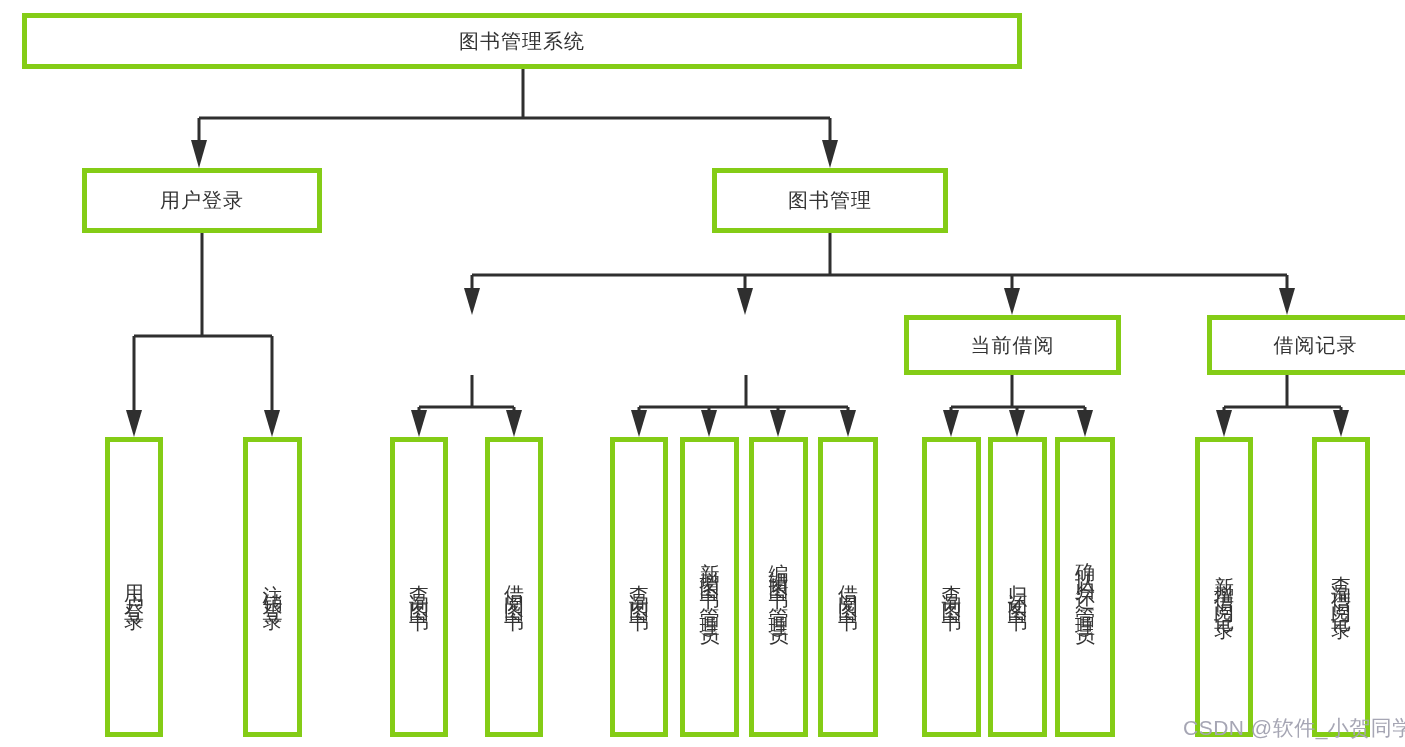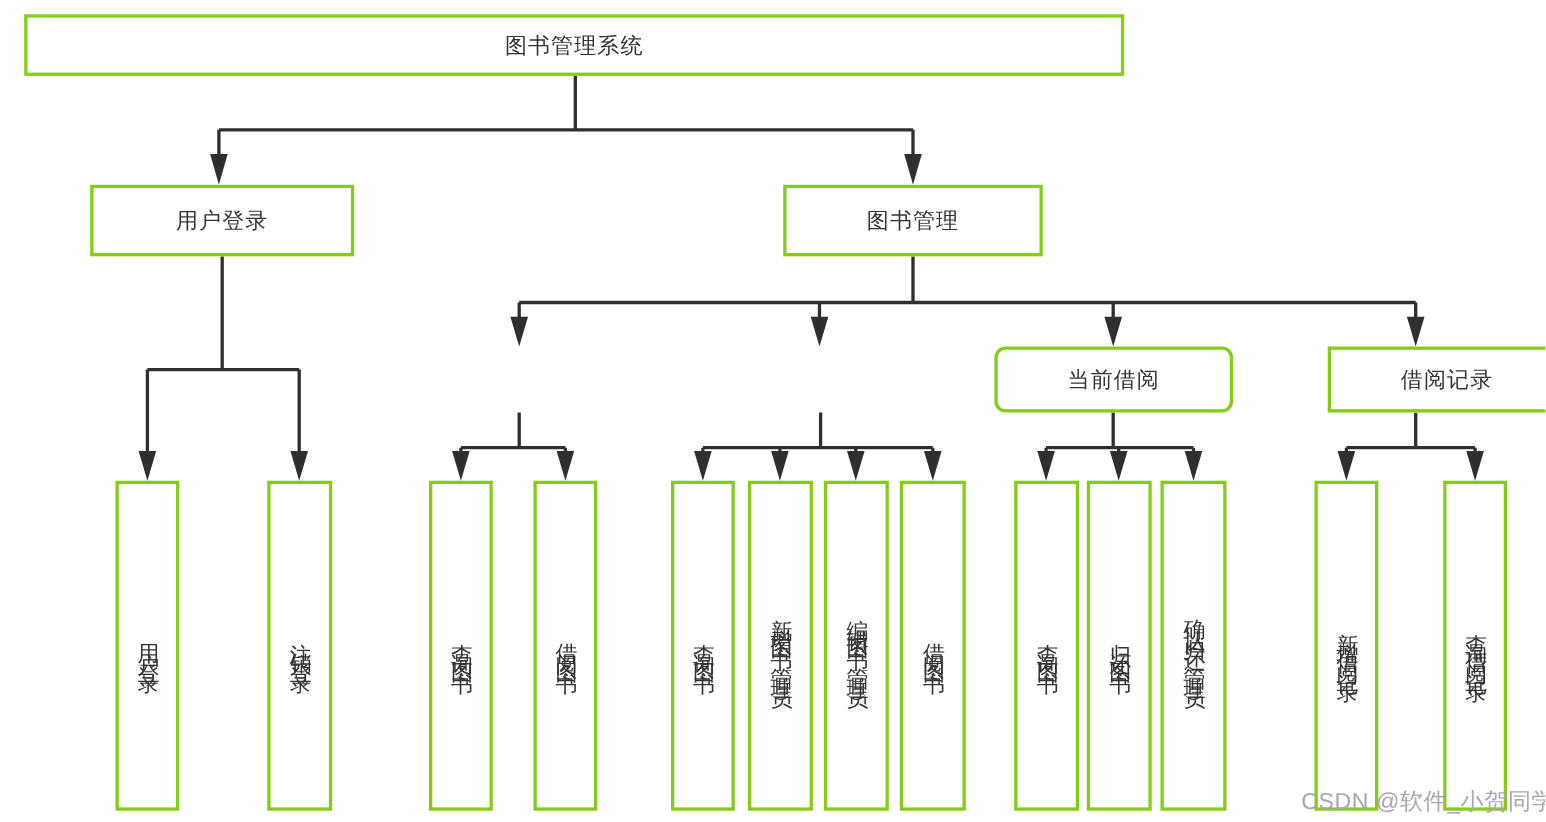--- a/index.html
+++ b/index.html
@@ -13,21 +13,21 @@
     color: #333333;
   }
   #connectors {
     position: absolute;
     left: 0; top: 0;
     width: 1405px; height: 747px;
   }
   .node {
     position: absolute;
     box-sizing: border-box;
-    border: 3px solid #84cc16;
+    border: 5px solid #84cc16;
     background: #ffffff;
     display: flex;
     align-items: center;
     justify-content: center;
     font-size: 20px;
     letter-spacing: 1px;
     color: #333333;
     z-index: 2;
   }
   .leaf span {
@@ -89,21 +89,21 @@
     <span>图书管理系统</span>
   </div>
 
   <div class="node" style="left:82px; top:168px; width:240px; height:65px;">
     <span>用户登录</span>
   </div>
   <div class="node" style="left:712px; top:168px; width:236px; height:65px;text-align:right;">
     <span>图书管理</span>
   </div>
 
-  <div class="node" style="left:904px; top:315px; width:217px; height:60px;border-radius:10px;">
+  <div class="node" style="left:904px; top:315px; width:217px; height:60px;">
     <span>当前借阅</span>
   </div>
   <div class="node" style="left:1179px; top:315px; width:217px; height:60px;margin-left:28px;">
     <span>借阅记录</span>
   </div>
 
   <div class="node leaf" style="left:105px; top:437px; width:58px; height:300px;">
     <span>用户登录</span>
   </div>
   <div class="node leaf" style="left:243px; top:437px; width:59px; height:300px;">

